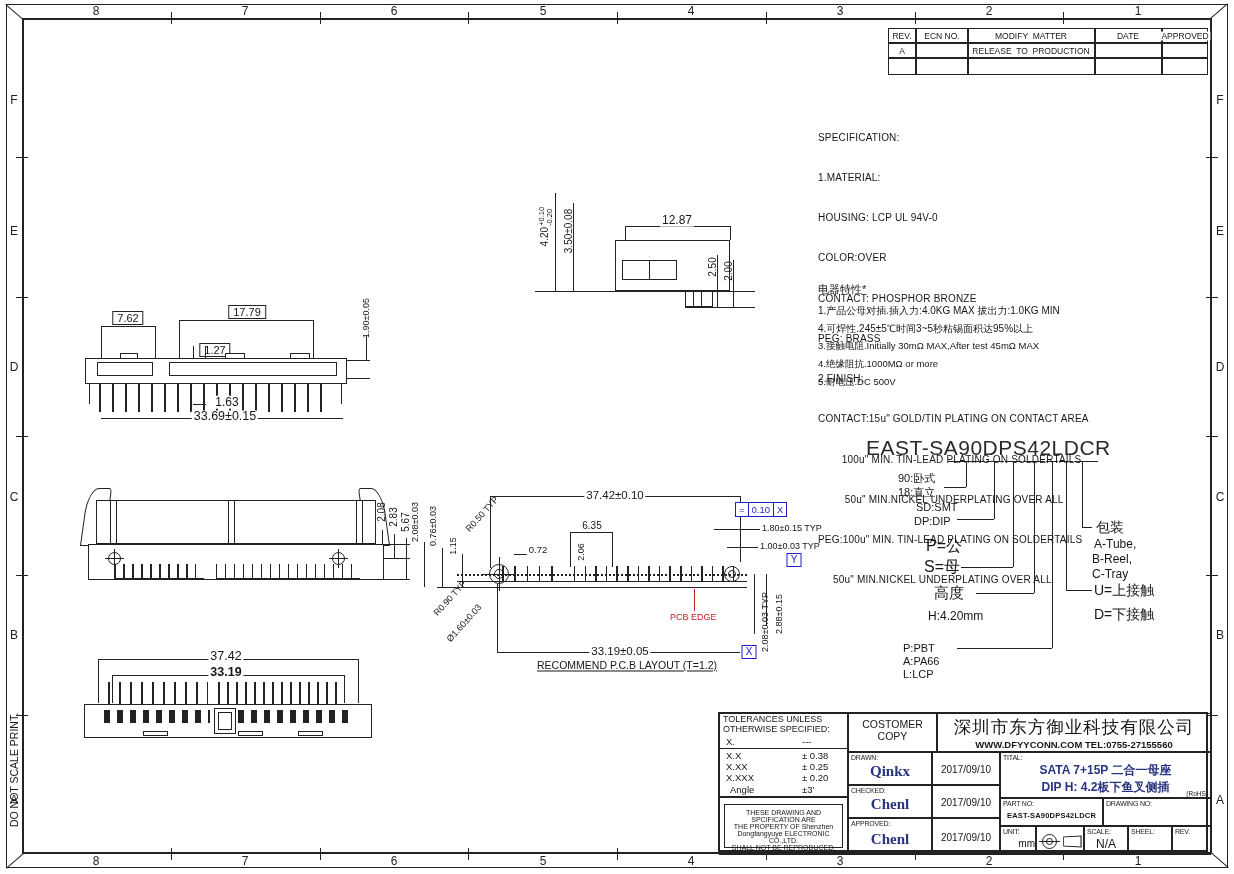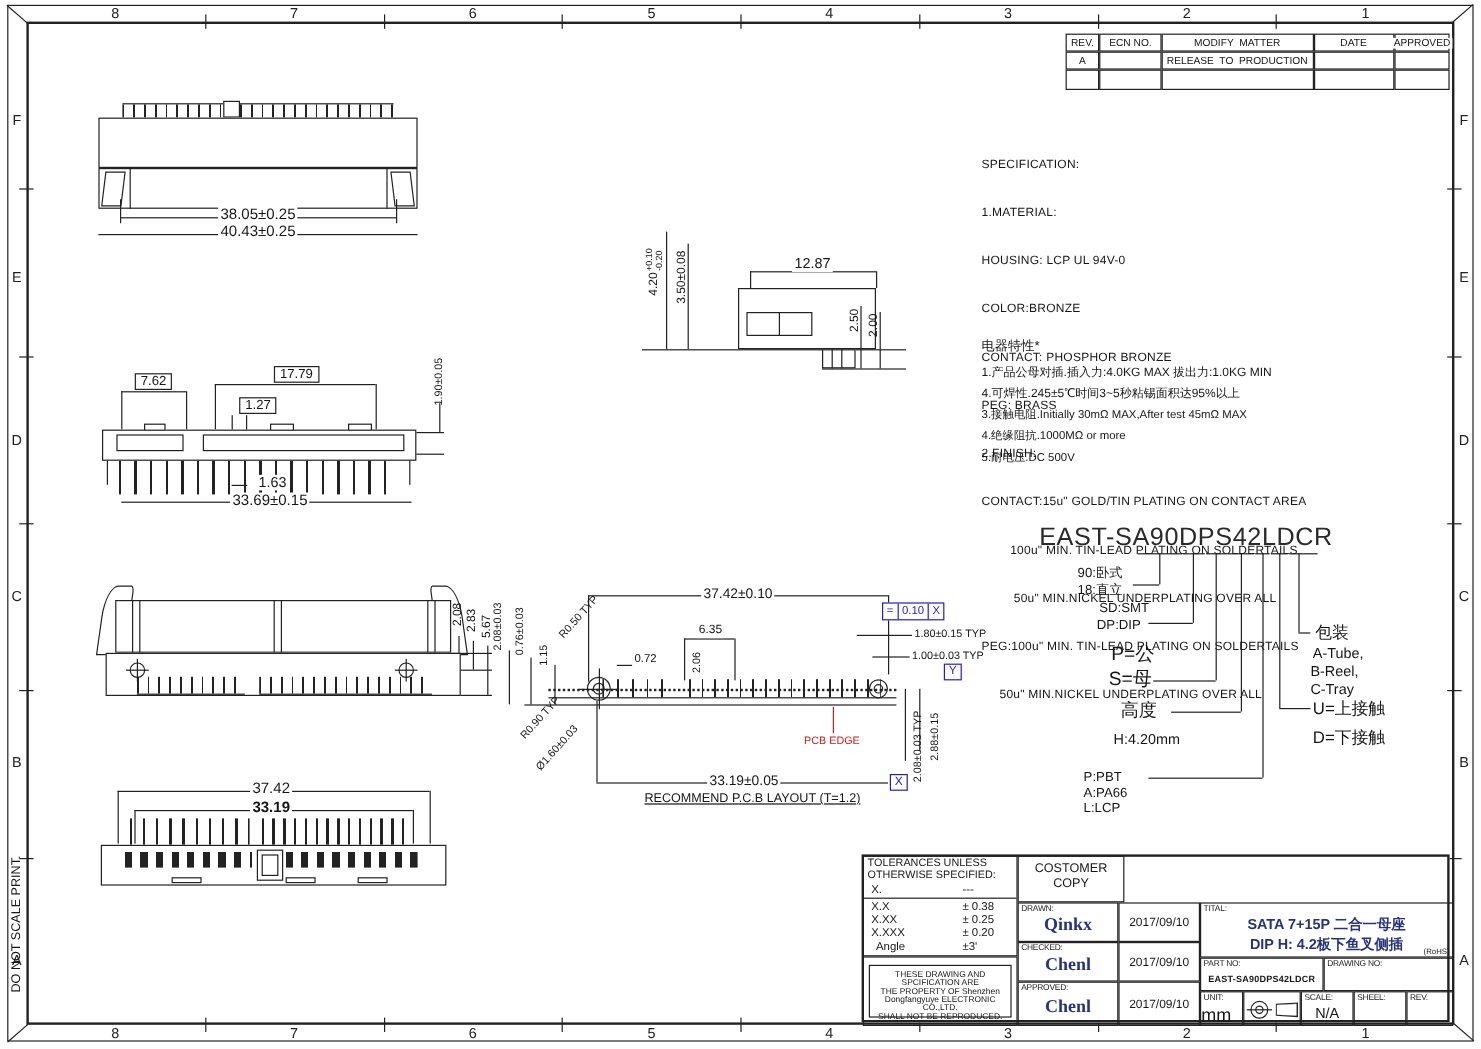--- a/index.html
+++ b/index.html
@@ -127,21 +127,21 @@
     <div class="clbl" style="left:240px;top:8px;font-size:8.5px;">DATE</div>
     <div class="clbl" style="left:297px;top:8px;font-size:8.5px;">APPROVED</div>
     <div class="clbl" style="left:14px;top:23px;font-size:8.5px;">A</div>
     <div class="clbl" style="left:143px;top:23px;font-size:8.5px;">RELEASE  TO  PRODUCTION</div>
   </div>
 
   <div style="position:absolute;left:818px;top:104px;font-size:10px;line-height:13.4px;letter-spacing:0.2px;white-space:pre;">
     <div>SPECIFICATION:</div>
     <div>1.MATERIAL:</div>
     <div>HOUSING: LCP UL 94V-0</div>
-    <div>COLOR:BRONZE</div>
+    <div>COLOR:OVER</div>
     <div>CONTACT: PHOSPHOR BRONZE</div>
     <div>PEG: BRASS</div>
     <div>2.FINISH:</div>
     <div>CONTACT:15u" GOLD/TIN PLATING ON CONTACT AREA</div>
     <div>        100u" MIN. TIN-LEAD PLATING ON SOLDERTAILS</div>
     <div>         50u" MIN.NICKEL UNDERPLATING OVER ALL</div>
     <div>PEG:100u" MIN. TIN-LEAD PLATING ON SOLDERTAILS</div>
     <div>     50u" MIN.NICKEL UNDERPLATING OVER ALL</div>
   </div>
 
@@ -192,37 +192,20 @@
     <div class="lbl" style="left:903px;top:655px;">A:PA66</div>
     <div class="lbl" style="left:903px;top:668px;">L:LCP</div>
     <div class="lbl" style="left:1096px;top:520px;font-size:14px;">包装</div>
     <div class="lbl" style="left:1094px;top:538px;font-size:12px;">A-Tube,</div>
     <div class="lbl" style="left:1092px;top:553px;font-size:12px;">B-Reel,</div>
     <div class="lbl" style="left:1092px;top:568px;font-size:12px;">C-Tray</div>
     <div class="lbl" style="left:1094px;top:583px;font-size:14px;">U=上接触</div>
     <div class="lbl" style="left:1094px;top:607px;font-size:14px;">D=下接触</div>
   </div>
 
-  <div style="position:absolute;left:78px;top:80px;width:292px;height:120px;">
-    <div class="teeth" style="left:24px;top:6px;width:84px;height:12px;border-top:1.5px solid #222;"></div>
-    <div class="rect1" style="left:108px;top:4px;width:14px;height:14px;"></div>
-    <div class="teeth" style="left:122px;top:6px;width:128px;height:12px;border-top:1.5px solid #222;"></div>
-    <div class="rect" style="left:4px;top:18px;width:266px;height:42px;"></div>
-    <div class="rect" style="left:4px;top:60px;width:266px;height:34px;"></div>
-    <div class="rect1" style="left:8px;top:63px;width:17px;height:29px;transform:skewX(-7deg);"></div>
-    <div class="rect1" style="left:249px;top:63px;width:17px;height:29px;transform:skewX(7deg);"></div>
-    <div class="vl" style="left:30px;top:60px;height:34px;"></div>
-    <div class="vl" style="left:244px;top:60px;height:34px;"></div>
-    <div class="vl" style="left:22px;top:86px;height:20px;"></div>
-    <div class="vl" style="left:252px;top:86px;height:20px;"></div>
-    <div class="hl" style="left:22px;top:101px;width:230px;"></div>
-    <div class="clbl" style="left:137px;top:99px;font-size:12.5px;">38.05±0.25</div>
-    <div class="hl" style="left:4px;top:115px;width:266px;"></div>
-    <div class="clbl" style="left:137px;top:113px;font-size:12.5px;">40.43±0.25</div>
-  </div>
 
   <div style="position:absolute;left:525px;top:185px;width:245px;height:135px;">
     <div class="vl" style="left:30px;top:8px;height:98px;"></div>
     <div class="vl" style="left:48px;top:18px;height:88px;"></div>
     <div class="rlbl" style="left:20px;top:50px;">
       <span>4.20</span><span class="stack"><i style="font-style:normal;">+0.10</i><i style="font-style:normal;">-0.20</i></span>
     </div>
     <div class="rlbl" style="left:44px;top:46px;">3.50±0.08</div>
     <div class="hl" style="left:100px;top:41px;width:105px;"></div>
     <div class="vl" style="left:100px;top:41px;height:34px;"></div>
@@ -246,21 +229,21 @@
 
   <div style="position:absolute;left:75px;top:296px;width:330px;height:130px;">
     <div class="boxlbl" style="left:53px;top:22px;">7.62</div>
     <div class="hl" style="left:26px;top:30px;width:54px;"></div>
     <div class="vl" style="left:26px;top:30px;height:32px;"></div>
       <div class="vl" style="left:80px;top:30px;height:32px;"></div>
     <div class="boxlbl" style="left:172px;top:16px;">17.79</div>
     <div class="hl" style="left:104px;top:24px;width:134px;"></div>
     <div class="vl" style="left:104px;top:24px;height:38px;"></div>
       <div class="vl" style="left:238px;top:24px;height:38px;"></div>
-    <div class="boxlbl" style="left:140px;top:42px;">1.27</div>
+    <div class="boxlbl" style="left:140px;top:54px;">1.27</div>
     <div class="vl" style="left:118px;top:50px;height:16px;"></div>
       <div class="vl" style="left:130px;top:50px;height:16px;"></div>
     <div class="rect" style="left:10px;top:62px;width:262px;height:26px;"></div>
     <div class="rect1" style="left:22px;top:66px;width:56px;height:14px;"></div>
     <div class="rect1" style="left:94px;top:66px;width:168px;height:14px;"></div>
     <div class="rect1" style="left:45px;top:57px;width:18px;height:6px;"></div>
     <div class="rect1" style="left:150px;top:57px;width:20px;height:6px;"></div>
     <div class="rect1" style="left:215px;top:57px;width:20px;height:6px;"></div>
     <div class="pins" style="left:24px;top:88px;width:234px;height:28px;"></div>
     <div class="vl2" style="left:14px;top:88px;height:20px;"></div>
@@ -410,20 +393,24 @@
         <div class="tiny">Dongfangyuye ELECTRONIC CO.,LTD.</div>
         <div class="tiny">SHALL NOT BE REPRODUCED.</div>
       </div>
     </div>
 
     <div class="cell" style="left:128px;top:-1px;width:89px;height:39px;text-align:center;">
       <div style="font-size:10.5px;margin-top:4px;">COSTOMER</div>
       <div style="font-size:10.5px;">COPY</div>
     </div>
 
+    <div class="cell" style="left:217px;top:-1px;width:274px;height:39px;text-align:center;">
+      <div style="font-size:17.5px;letter-spacing:1px;margin-top:1px;">深圳市东方御业科技有限公司</div>
+      <div style="font-size:9.5px;font-weight:bold;">WWW.DFYYCONN.COM   TEL:0755-27155560</div>
+    </div>
 
     <div class="cell" style="left:128px;top:38px;width:84px;height:33px;">
       <div class="cell-lab">DRAWN:</div>
       <div class="navy" style="text-align:center;font-size:15px;margin-top:10px;">Qinkx</div>
     </div>
     <div class="cell" style="left:212px;top:38px;width:68px;height:33px;">
       <div style="text-align:center;font-size:10px;margin-top:11px;">2017/09/10</div>
     </div>
     <div class="cell" style="left:128px;top:71px;width:84px;height:33px;">
       <div class="cell-lab">CHECKED:</div>
@@ -450,21 +437,21 @@
     <div class="cell" style="left:280px;top:84px;width:103px;height:28px;">
       <div class="cell-lab">PART NO:</div>
       <div style="text-align:center;font-size:7.5px;margin-top:12px;font-weight:bold;letter-spacing:0.2px;">EAST-SA90DPS42LDCR</div>
     </div>
     <div class="cell" style="left:383px;top:84px;width:108px;height:28px;">
       <div class="cell-lab">DRAWING NO:</div>
     </div>
 
     <div class="cell" style="left:280px;top:112px;width:36px;height:29px;">
       <div class="cell-lab">UNIT:</div>
-      <div style="text-align:left;font-size:15px;margin-top:11px;">mm</div>
+      <div style="text-align:right;font-size:10px;margin-top:11px;">mm</div>
     </div>
     <div class="cell" style="left:316px;top:112px;width:48px;height:29px;">
       <span style="position:absolute;left:5px;top:7px;width:15px;height:15px;border:1.4px solid #222;border-radius:50%;"></span>
       <span style="position:absolute;left:9px;top:11px;width:7px;height:7px;border:1.2px solid #222;border-radius:50%;"></span>
       <span style="position:absolute;left:2px;top:14px;width:21px;height:0;border-top:1px solid #222;"></span>
       <span style="position:absolute;left:25px;top:9px;width:19px;height:11px;border:1.4px solid #222;transform:perspective(26px) rotateY(-16deg);"></span>
     </div>
     <div class="cell" style="left:364px;top:112px;width:44px;height:29px;">
       <div class="cell-lab">SCALE:</div>
       <div style="text-align:center;font-size:12px;margin-top:10px;">N/A</div>

